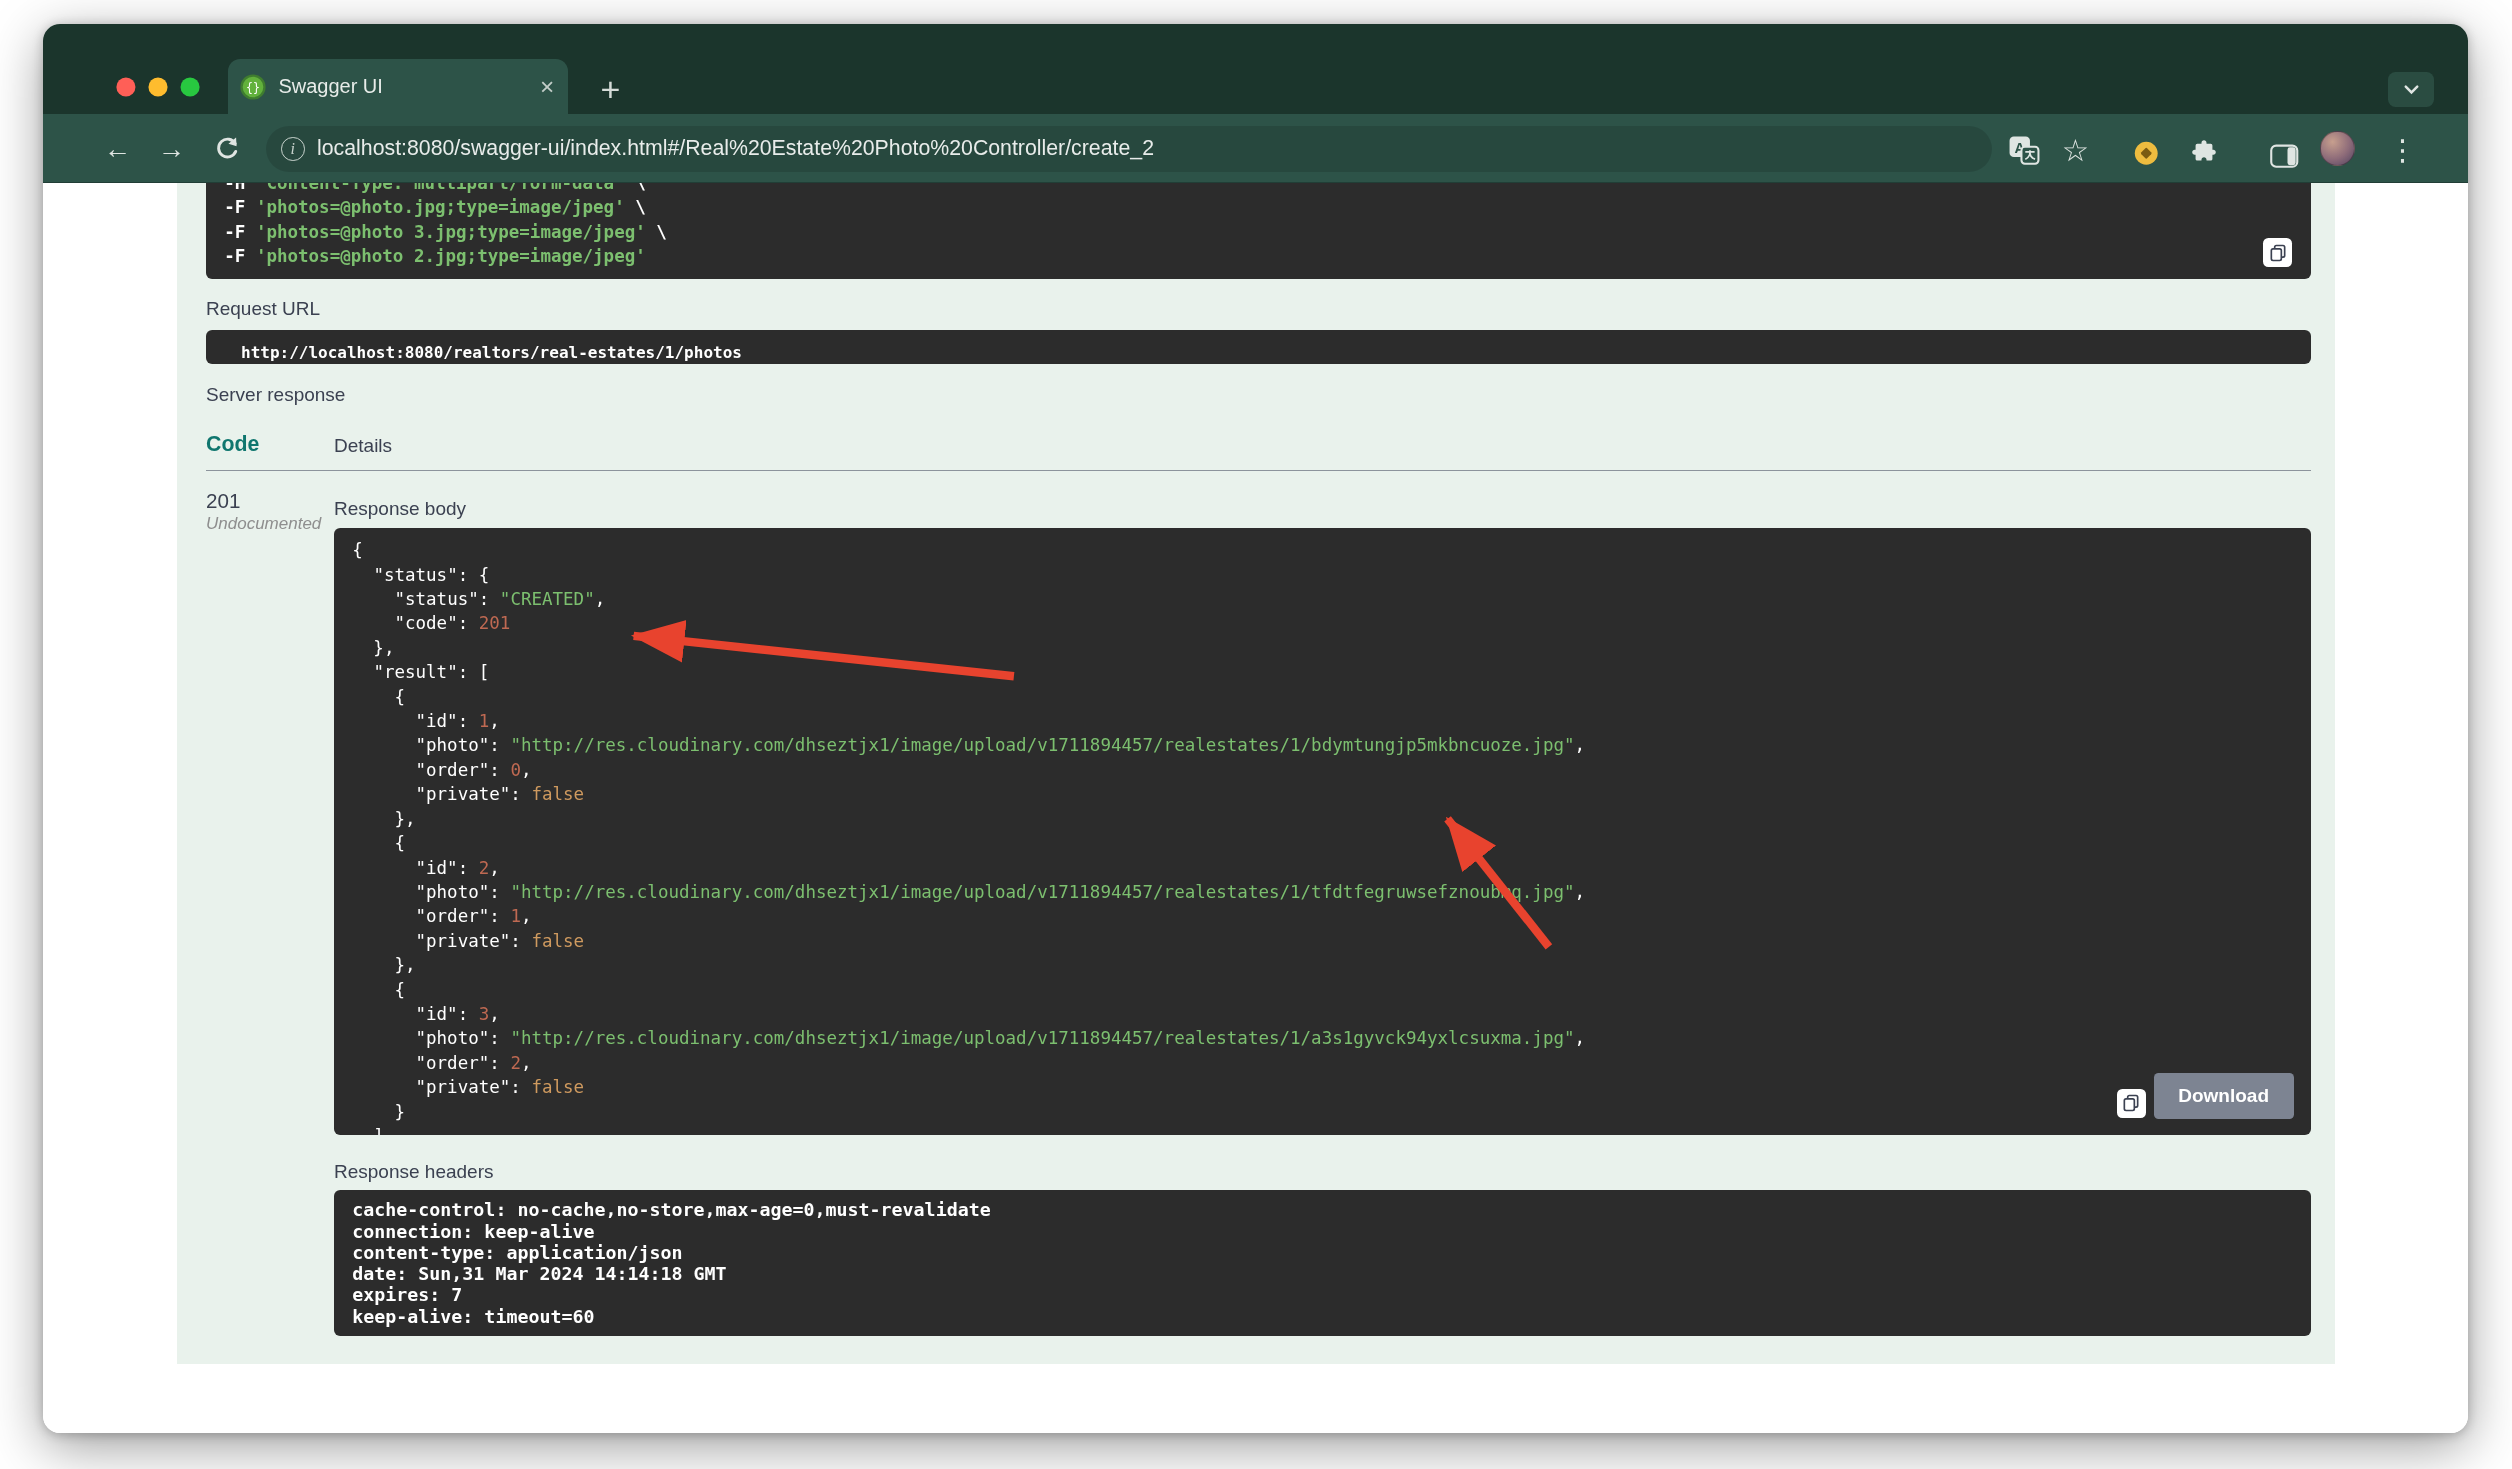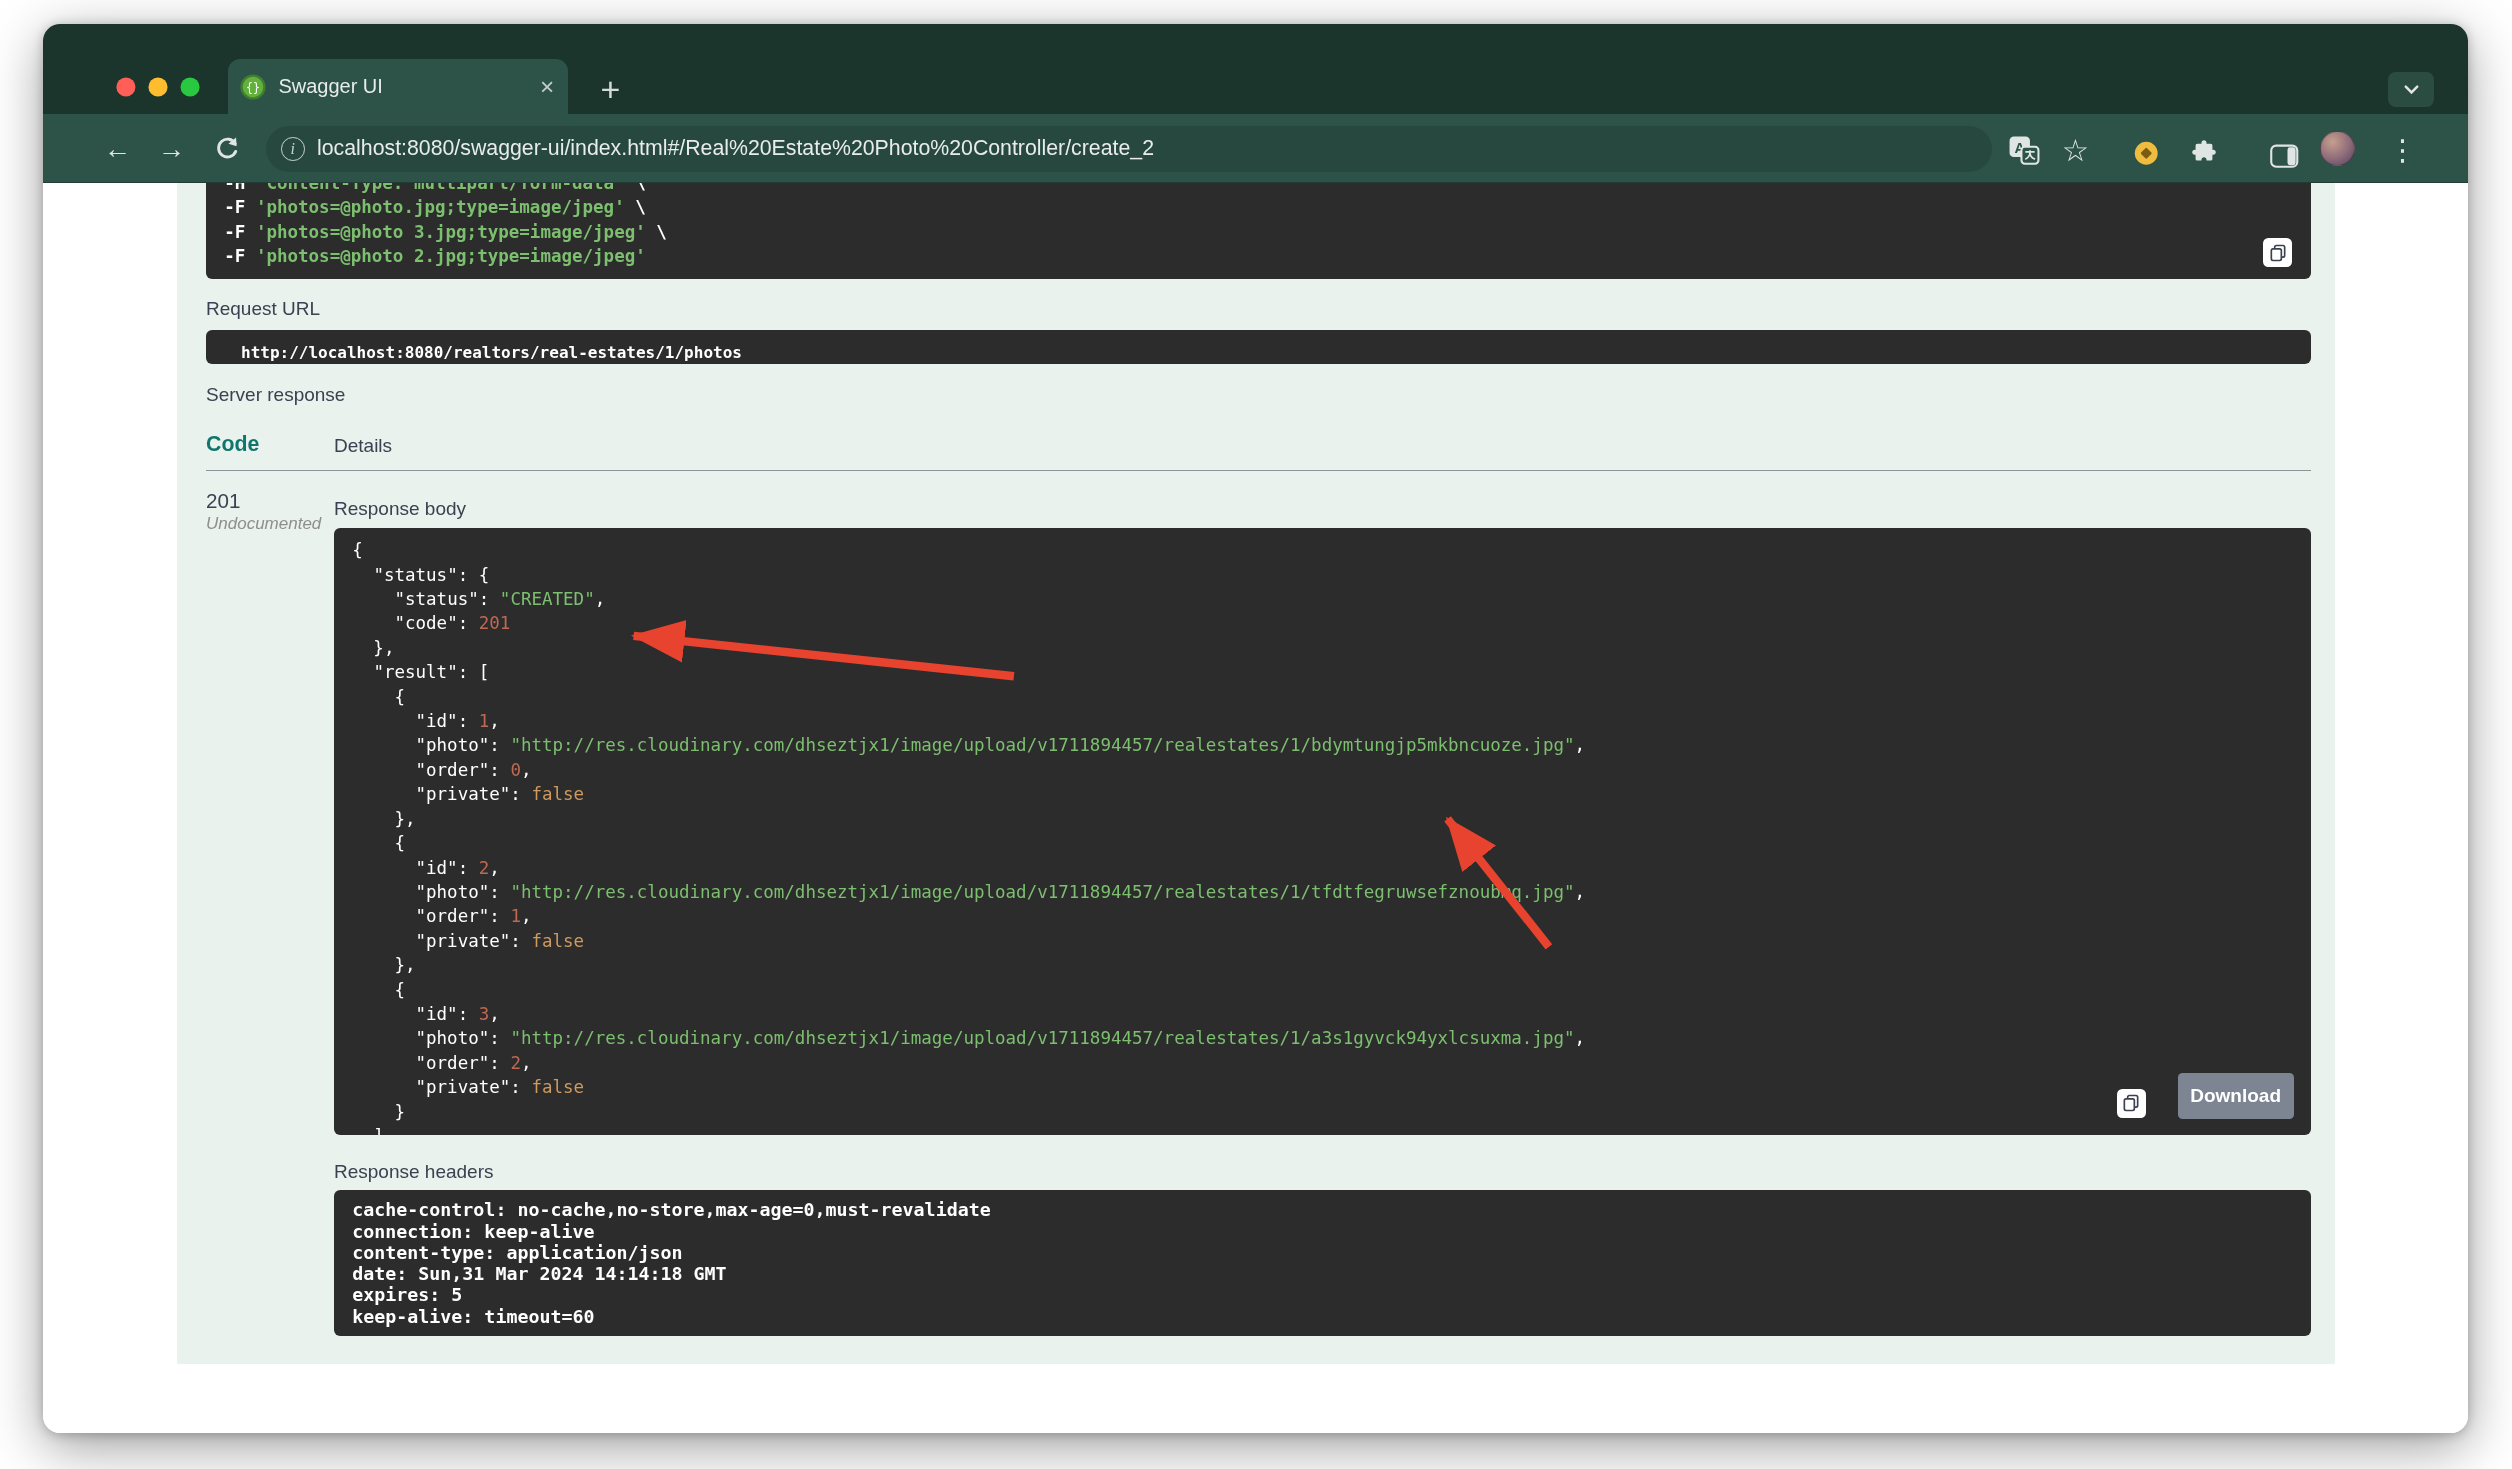--- a/index.html
+++ b/index.html
@@ -47,21 +47,21 @@
   .body-row { display:flex; }
   .code-num { font-size:20.6px; color:#3b4151; margin-top:18.3px; }
   .undoc { font-size:17px; font-style:italic; color:#8e8e8e; margin-top:1.5px; }
   .details-col { flex:1; min-width:0; }
   .lbl-response-body { margin-top:27.4px; }
   .resp-body { margin-top:7.6px; height:607px; padding:10.7px 18.3px; font-size:17.5px; line-height:24.4px; overflow:hidden; font-weight:400; }
   .copy-btn { position:absolute; width:29px; height:29px; background:#ffffff; border-radius:5.3px;
               display:flex; align-items:center; justify-content:center; border:none; }
   .copy-curl { right:18.3px; bottom:12.2px; }
   .copy-body { right:165px; bottom:17px; }
-  .download-btn { position:absolute; right:17px; bottom:15.2px; width:116px; height:46px; background:#7d8492; color:#ffffff;
+  .download-btn { position:absolute; right:17px; bottom:15.2px; width:140px; height:46px; background:#7d8492; color:#ffffff;
                   font-weight:700; font-size:19px; border:none; border-radius:4.6px; font-family:"Liberation Sans", sans-serif; }
   .lbl-response-headers { margin-top:26px; }
   .resp-headers { margin-top:7.6px; padding:9.1px 18.3px; font-size:18.3px; line-height:21.3px; font-weight:700; }
   .arrows { position:absolute; left:0; top:0; pointer-events:none; z-index:10; }
 </style>
 </head>
 <body>
 
 <div class="window">
 
@@ -197,21 +197,21 @@
               <div class="code-line"><span class="tok-plain">      </span><span class="tok-key">"private"</span><span class="tok-plain">:</span><span class="tok-plain"> </span><span class="tok-bool">false</span></div>
               <div class="code-line"><span class="tok-plain">    }</span></div>
               <div class="code-line"><span class="tok-plain">  ]</span></div>
             </div>
           <div class="lbl lbl-response-headers">Response headers</div>
           <div class="code-dark resp-headers">
               <div class="code-line"><span class="tok-plain">cache-control: no-cache,no-store,max-age=0,must-revalidate</span></div>
               <div class="code-line"><span class="tok-plain">connection: keep-alive</span></div>
               <div class="code-line"><span class="tok-plain">content-type: application/json</span></div>
               <div class="code-line"><span class="tok-plain">date: Sun,31 Mar 2024 14:14:18 GMT</span></div>
-              <div class="code-line"><span class="tok-plain">expires: 5</span></div>
+              <div class="code-line"><span class="tok-plain">expires: 7</span></div>
               <div class="code-line"><span class="tok-plain">keep-alive: timeout=60</span></div>
             </div>
         </div>
       </div>
 
     </div>
 
     <svg class="arrows" width="2425" height="1251" viewBox="0 0 3182 1641">
       <defs>
         <marker id="arrowhead" viewBox="0 0 10 8" markerWidth="6.4" markerHeight="5.4" refX="9.5" refY="4" orient="auto" markerUnits="strokeWidth">

